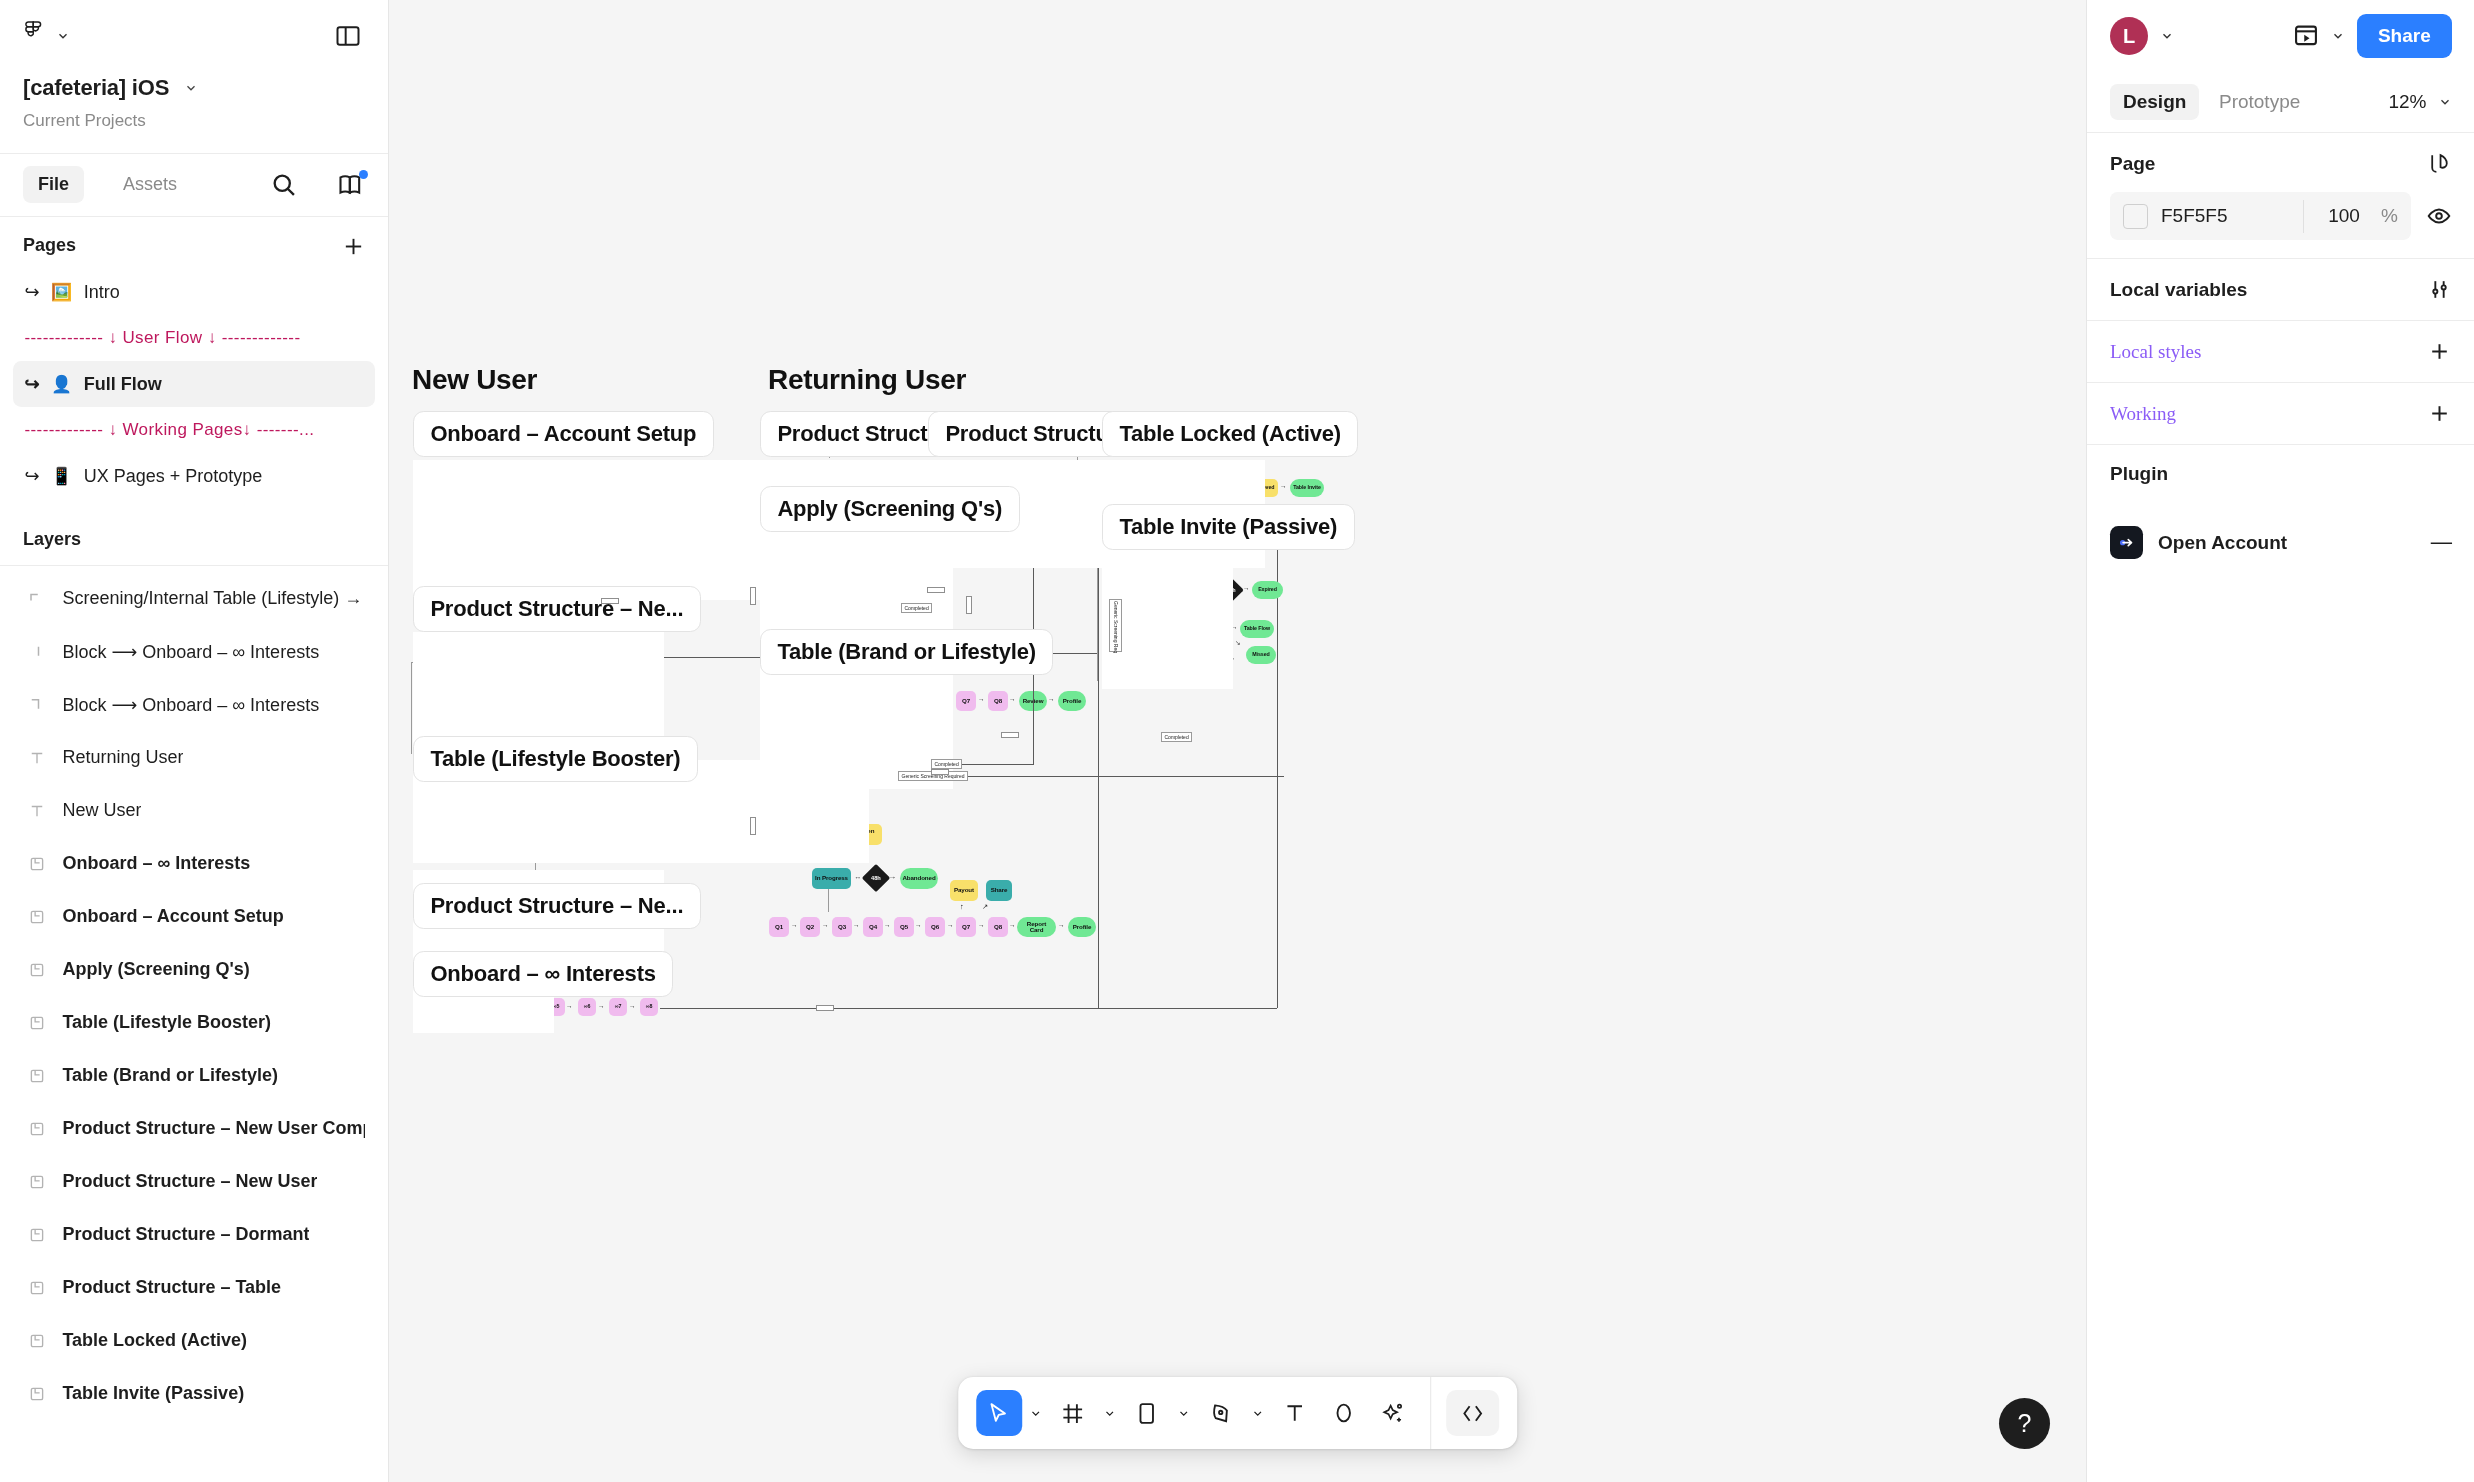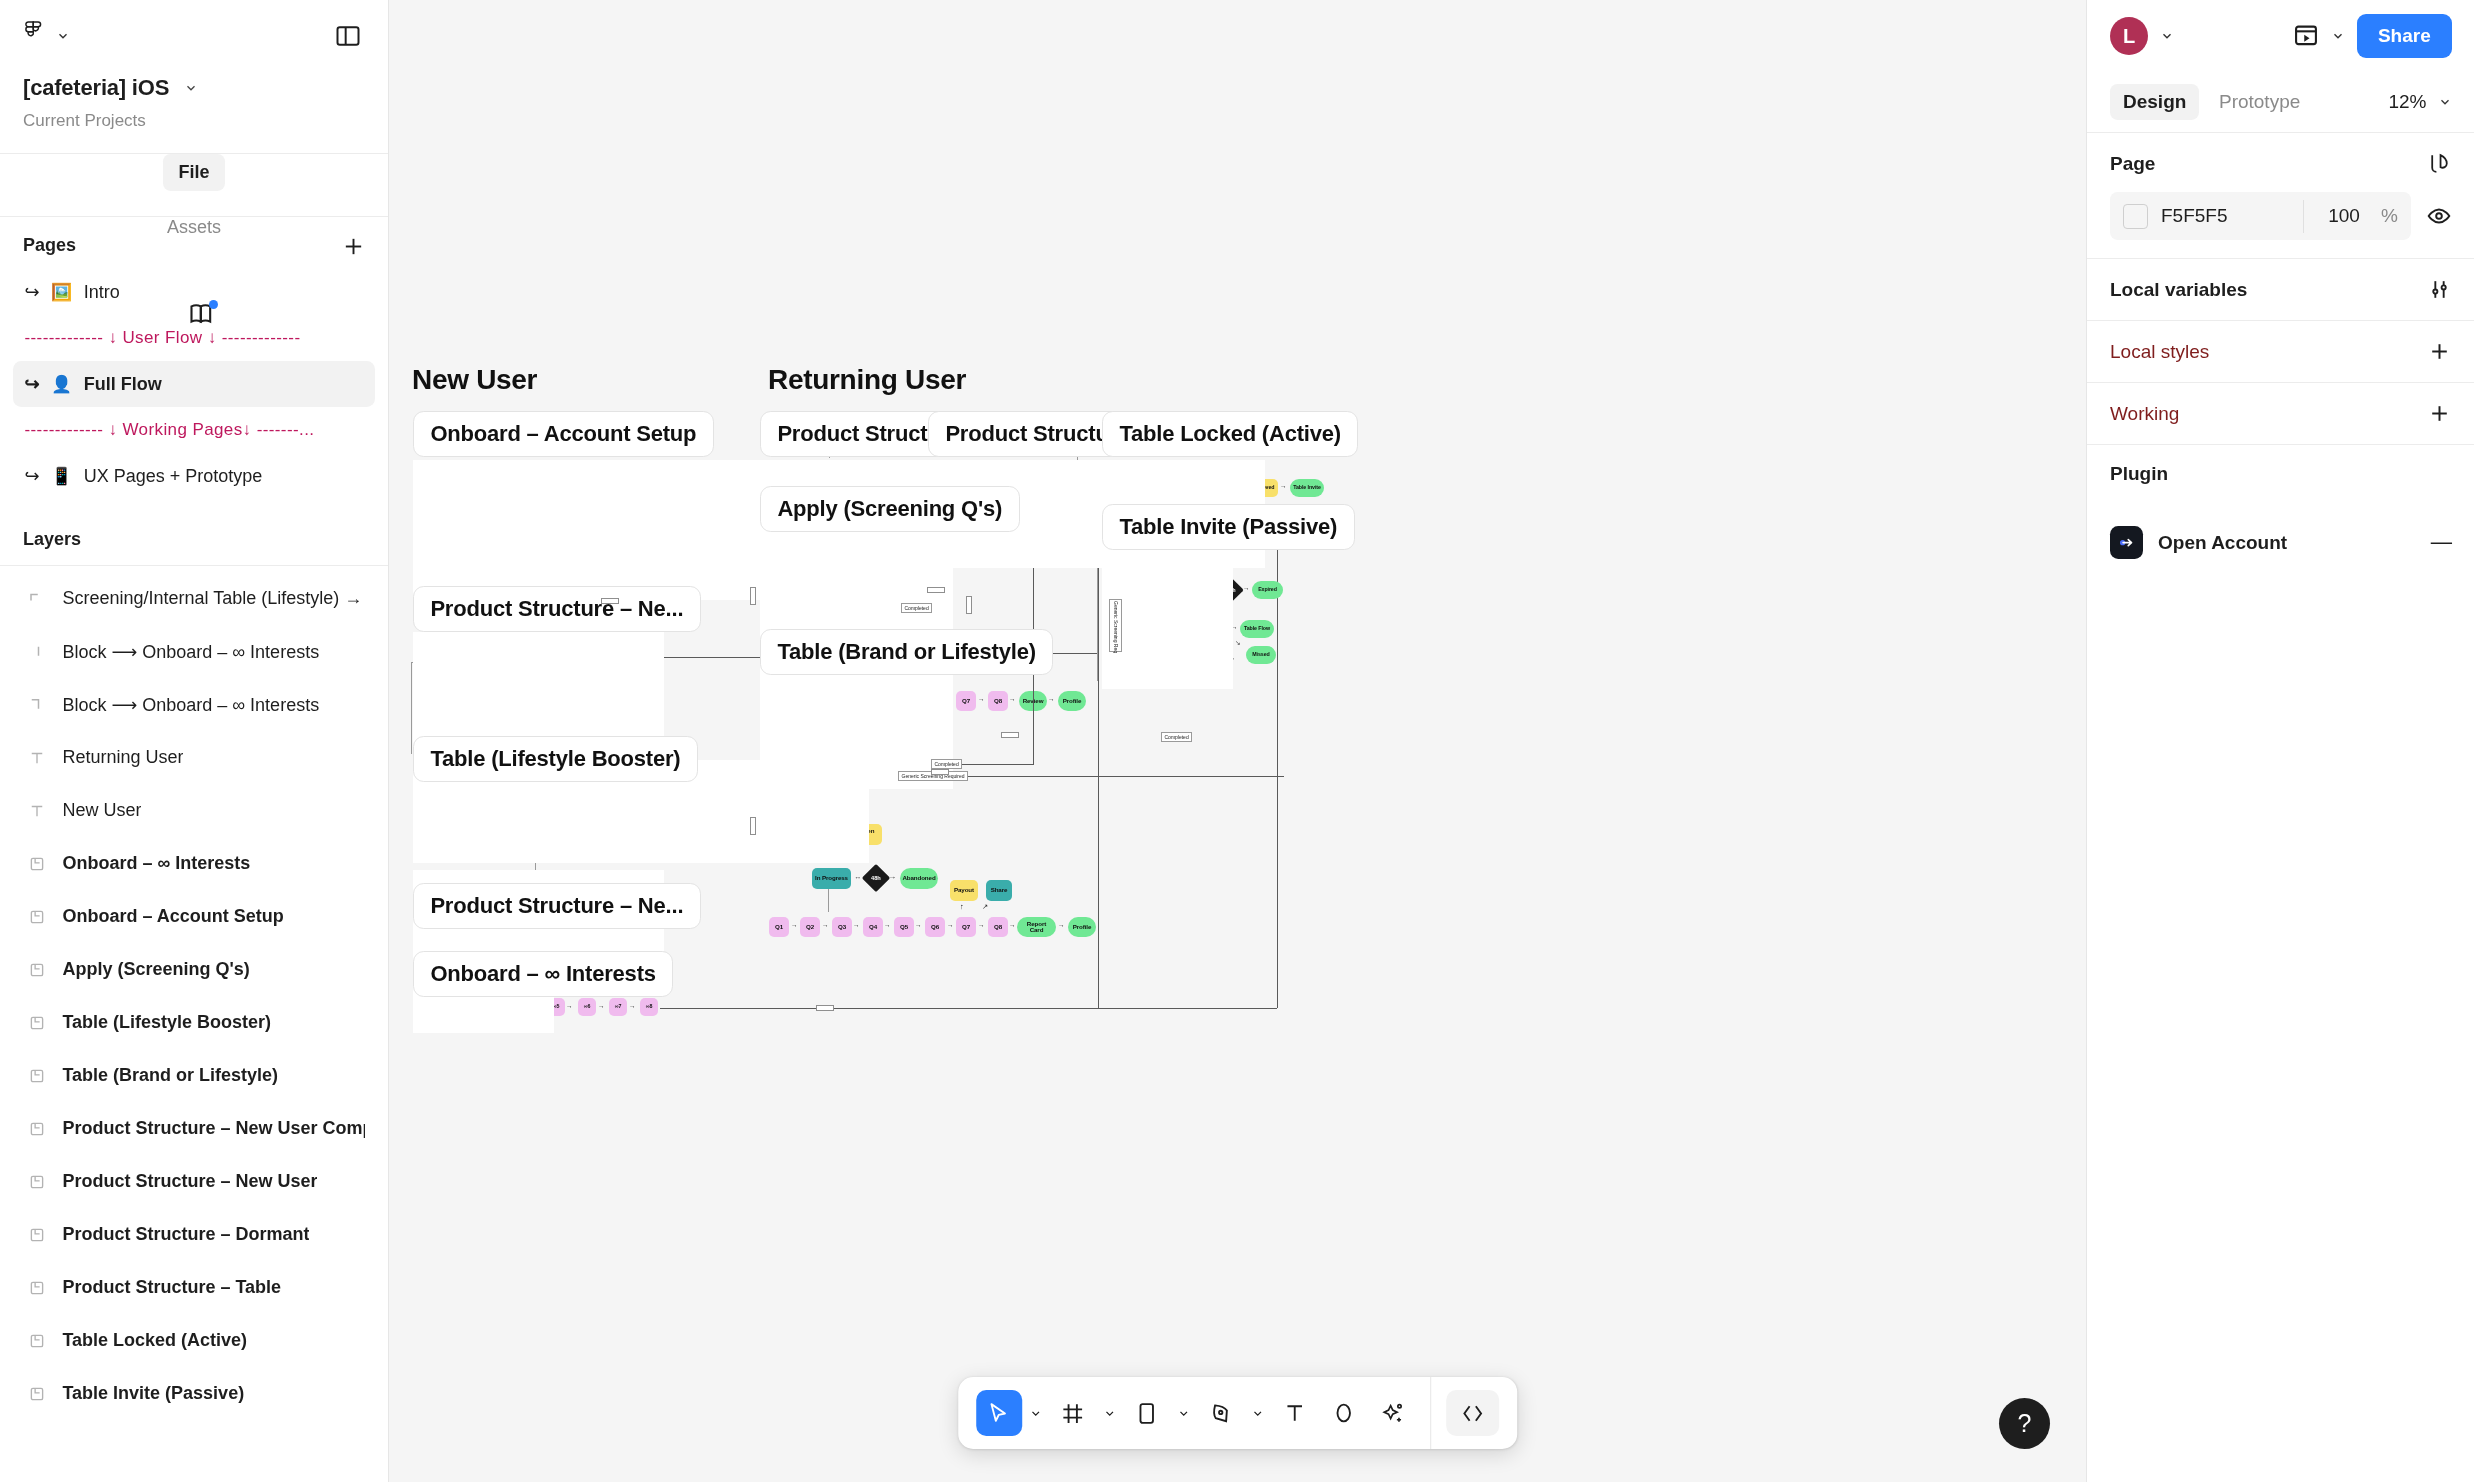--- a/index.html
+++ b/index.html
@@ -32,21 +32,21 @@
     padding: 3.3px 23px 21.3px 23px;
   }
   .lp-file-row { display: flex; align-items: center; gap: 15px; }
   .lp-file-name { font-size: 22px; font-weight: 700; color: #1e1e1e; letter-spacing: -0.2px; }
   .lp-project { font-size: 17px; color: #8a8a8a; margin-top: 10px; }
 
   .lp-tabs {
     border-top: 0.8px solid #ececec;
     border-bottom: 0.8px solid #ececec;
     height: 64px; display: flex; align-items: center;
-    padding: 0 23px; gap: 18px; flex-direction: column;
+    padding: 0 23px; gap: 24px;
   }
   .tab {
     font-size: 18px; padding: 8.2px 15px; border-radius: 7.4px;
     color: #8a8a8a; cursor: pointer;
   }
   .tab.active { background: #f2f2f2; color: #1e1e1e; font-weight: 700; }
   .lp-tabs-spacer { flex: 1; }
   .lp-tab-ico { width: 28px; height: 28px; color: #1e1e1e; margin-left: 15px; position: relative; cursor: pointer; }
   .badge-dot {
     position: absolute; top: -0.8px; right: -2.5px;
@@ -193,21 +193,21 @@
   .rp-tab { font-size: 19px; color: #8a8a8a; padding: 7.4px 13px; border-radius: 7.4px; cursor: pointer; }
   .rp-tab.active { background: #f2f2f2; color: #1e1e1e; font-weight: 700; }
   .zoom-wrap { margin-left: auto; display: flex; align-items: center; gap: 11.5px; cursor: pointer; }
   .zoom-val { font-size: 19px; color: #1e1e1e; }
 
   .rp-sec {
     padding: 18px 23px; border-bottom: 0.8px solid #ececec;
   }
   .rp-sec-row { display: flex; align-items: center; justify-content: space-between; }
   .rp-sec-title { font-size: 19px; font-weight: 700; color: #1e1e1e; }
-  .rp-sec-title.muted { color: #7f1d1d; font-weight: 400; }
+  .rp-sec-title.muted { color: #8b5cf6; font-weight: 400; font-family: Liberation Serif, serif; }
   .rp-ico { width: 25px; height: 25px; color: #1e1e1e; cursor: pointer; }
   .color-row {
     margin-top: 16.4px; display: flex; align-items: center; gap: 0;
   }
   .color-field {
     flex: 1; display: flex; align-items: center; background: #f5f5f5;
     border-radius: 7.4px; height: 48px; padding: 0 13px; gap: 13px;
   }
   .swatch { width: 25px; height: 25px; border: 0.8px solid #cfcfcf; border-radius: 4.1px; background: #F5F5F5; }
   .hexval { font-size: 19px; color: #1e1e1e; }

